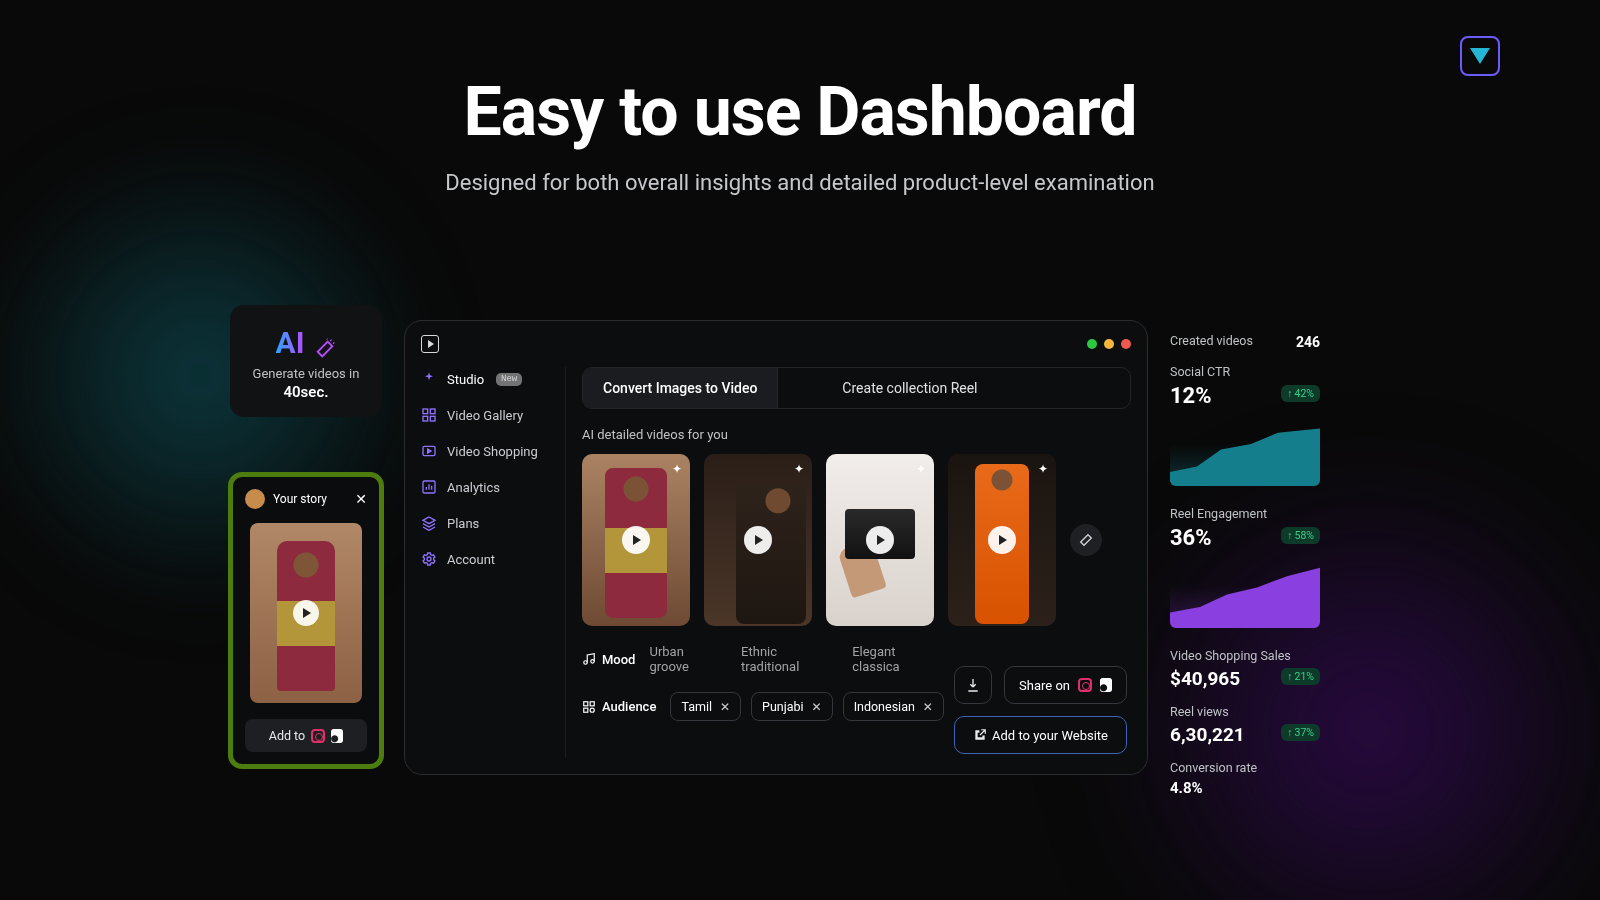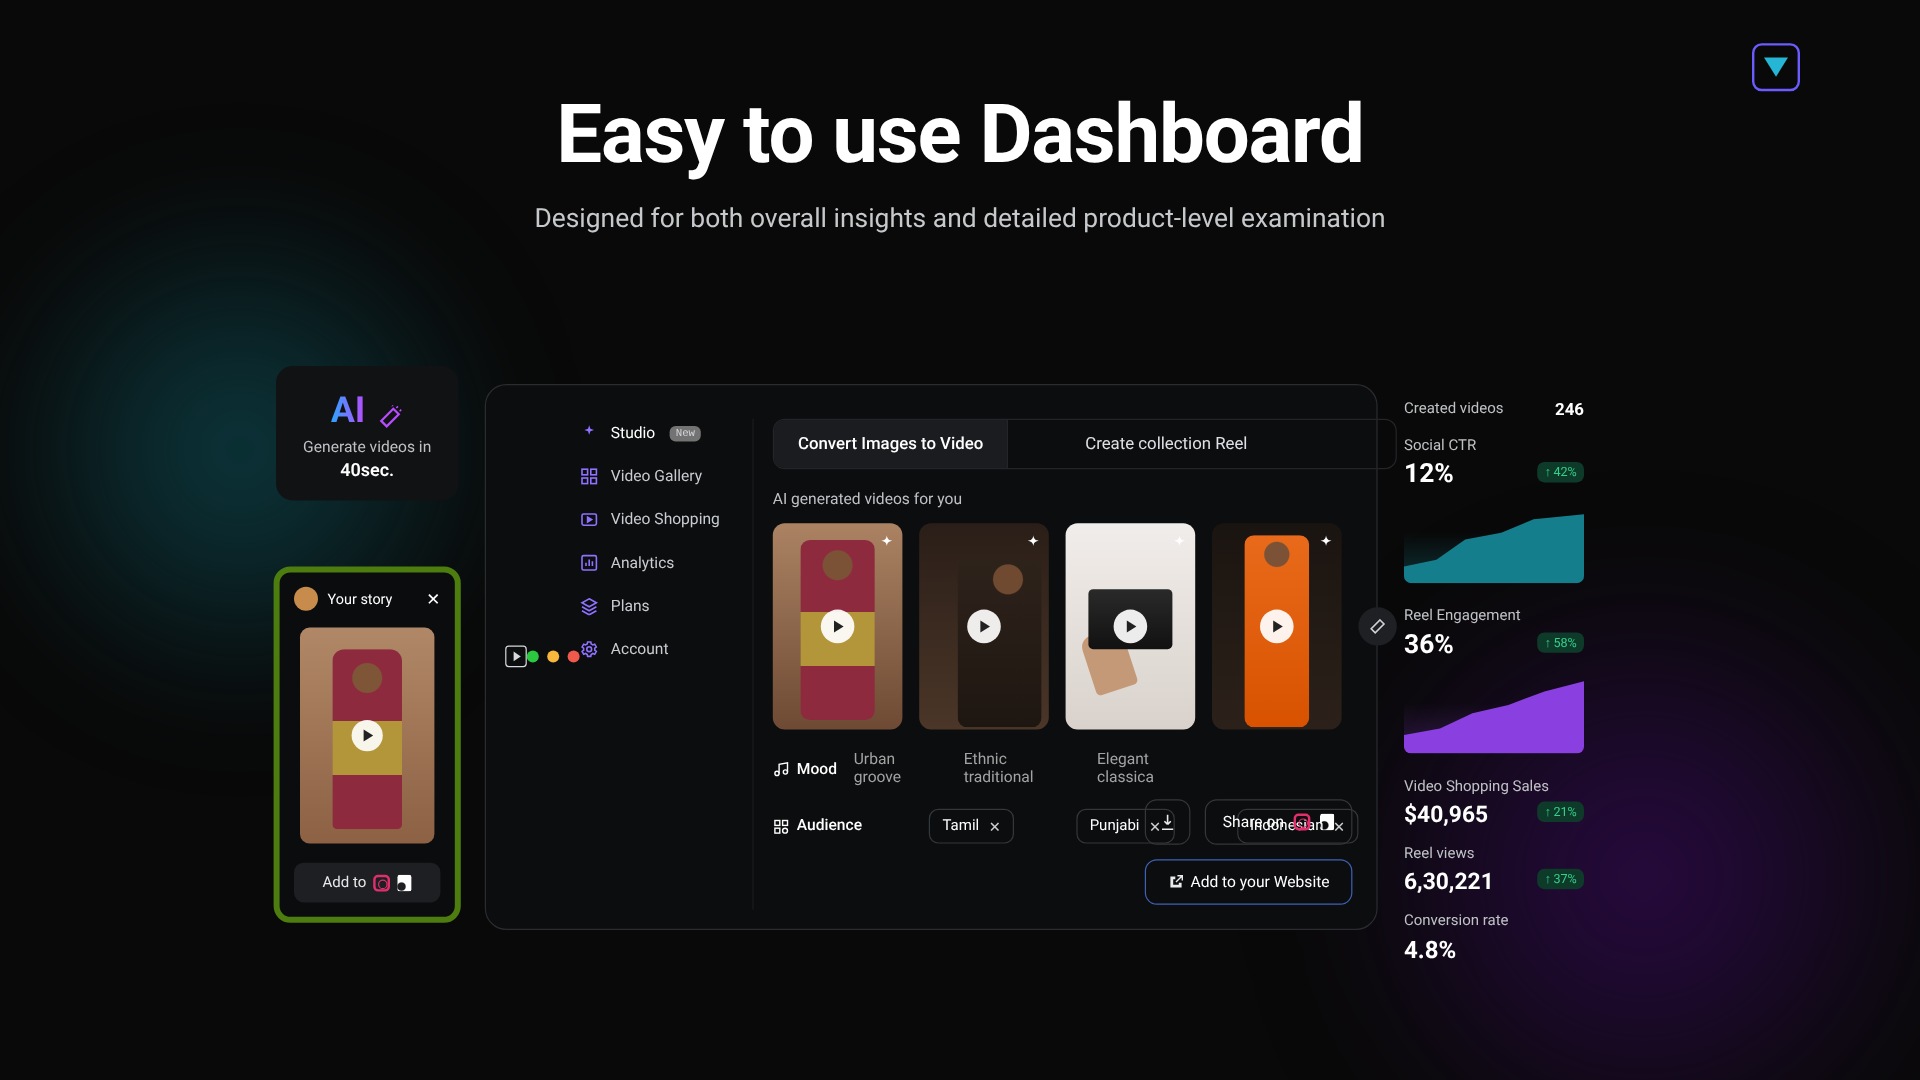--- a/index.html
+++ b/index.html
@@ -37,21 +37,21 @@
 .story-img { margin-top:14px; width:112px; height:180px; margin-left:auto; margin-right:auto; border-radius:8px; background:linear-gradient(#b18867,#8c6144); position:relative; overflow:hidden; }
 .story-img .figure { position:absolute; left:50%; top:18px; transform:translateX(-50%); width:58px; height:150px; background:radial-gradient(circle at 50% 16%,#7e5537 0 12px,transparent 13px), linear-gradient(#8d2a3e 0 40%, #b3953a 40% 70%, #8d2a3e 70%); border-radius:10px 10px 4px 4px; }
 .story-img .play { position:absolute; left:50%; top:50%; transform:translate(-50%,-50%); width:26px; height:26px; border-radius:50%; background:rgba(255,255,255,.9); display:flex; align-items:center; justify-content:center; }
 .story-img .play:after { content:""; border-left:8px solid #222; border-top:5px solid transparent; border-bottom:5px solid transparent; margin-left:2px; }
 .addto { margin-top:16px; background:#1d1f22; border-radius:8px; text-align:center; padding:9px 0; font-size:12.5px; color:#e8e9eb; cursor:pointer; display:flex; align-items:center; justify-content:center; gap:6px; }
 .ig { width:14px; height:14px; border:2px solid #e0306c; border-radius:4px; display:inline-block; position:relative; }
 .ig:after { content:""; position:absolute; width:6px; height:6px; border:1.5px solid #e0306c; border-radius:50%; left:2px; top:2px; }
 .tt { width:12px; height:14px; display:inline-block; background:#fff; mask:radial-gradient(circle at 30% 70%,transparent 3px,#000 4px); border-radius:2px; }
 
 
-.win { position:absolute; left:404px; top:320px; width:744px; height:455px; background:#0c0d0f; border:1px solid #2a2c30; border-radius:18px; padding:14px 16px 16px; display:flex; flex-direction:row; }
+.win { position:absolute; left:404px; top:320px; width:744px; height:455px; background:#0c0d0f; border:1px solid #2a2c30; border-radius:18px; padding:14px 16px 16px; display:flex; flex-direction:column; }
 .win-top { display:flex; align-items:center; }
 .win-logo{ width:18px; height:18px; border:1.5px solid #d7d9dc; border-radius:3px; display:flex; align-items:center; justify-content:center; }
 .win-logo:after{content:"";border-left:6px solid #d7d9dc;border-top:4px solid transparent;border-bottom:4px solid transparent;margin-left:1px;}
 .traffic { margin-left:auto; display:flex; gap:7px; }
 .dot { width:10px; height:10px; border-radius:50%; }
 .dot.g{background:#2bc840;} .dot.y{background:#f6b73c;} .dot.r{background:#ef5a4c;}
 
 .win-body { display:flex; flex:1; margin-top:14px; gap:14px; min-height:0; }
 .side { width:130px; display:flex; flex-direction:column; gap:20px; padding-top:4px; }
 .side .item { display:flex; align-items:center; gap:10px; font-size:13px; color:#c9ccd0; cursor:pointer; }
@@ -79,21 +79,21 @@
 .th2 .figure{position:absolute;left:30%;top:30px;width:70px;height:140px;background:radial-gradient(circle at 60% 12%,#6f4a30 0 12px,transparent 13px),linear-gradient(#2e231b,#1e1611);border-radius:8px;}
 .th3 .figure{position:absolute;left:50%;top:55px;transform:translateX(-50%);width:70px;height:50px;background:linear-gradient(#2a2a2a,#111);border-radius:4px;}
 .th3 .hand{position:absolute;left:18px;top:90px;width:36px;height:50px;background:#c49977;border-radius:10px 10px 4px 4px;transform:rotate(-18deg);}
 .th4 .figure{position:absolute;left:50%;top:10px;transform:translateX(-50%);width:54px;height:160px;background:radial-gradient(circle at 50% 10%,#7b5235 0 10px,transparent 11px),linear-gradient(#e86a1a,#d85200);border-radius:8px;}
 .more-btn { width:32px; height:32px; border-radius:50%; background:#1e2023; display:flex; align-items:center; justify-content:center; cursor:pointer; flex-shrink:0; }
 
 .row { display:flex; align-items:center; gap:14px; margin-top:18px; font-size:13px; }
 .row .lbl { display:flex; align-items:center; gap:6px; font-weight:500; }
 .row .opts { display:flex; gap:18px; color:#a3a3a3; overflow:hidden; }
 .row .chips { display:flex; gap:10px; }
-.chip { border:1px solid #34373b; border-radius:8px; padding:6px 10px; display:flex; align-items:center; gap:8px; font-size:12.5px; cursor:pointer;margin-left:42px; }
+.chip { border:1px solid #34373b; border-radius:8px; padding:6px 10px; display:flex; align-items:center; gap:8px; font-size:12.5px; cursor:pointer; }
 .chip .cx { font-size:12px; opacity:.8; }
 
 .actions { position:absolute; right:20px; bottom:20px; display:flex; flex-direction:column; gap:12px; }
 .actions .toprow { display:flex; gap:12px; }
 .dl { width:38px; height:38px; border:1px solid #34373b; border-radius:10px; display:flex; align-items:center; justify-content:center; cursor:pointer; }
 .share { border:1px solid #34373b; border-radius:10px; padding:0 14px; height:38px; display:flex; align-items:center; gap:8px; font-size:13px; cursor:pointer; }
 .addweb { border:1px solid #3e62b8; border-radius:10px; height:38px; display:flex; align-items:center; justify-content:center; gap:5px; font-size:13px; cursor:pointer; padding:0 14px; }
 
 
 .stats { position:absolute; left:1170px; top:330px; width:150px; font-size:12.5px; }
@@ -222,21 +222,21 @@
           </span>
         <span>Account</span>
       </div>
     </div>
 
     <div class="main">
       <div class="tabs">
         <div class="tab active">Convert Images to Video</div>
         <div class="tab">Create collection Reel</div>
       </div>
-      <div class="subt">AI generated videos for you</div>
+      <div class="subt">AI detailed videos for you</div>
       <div class="thumbs">
         <div class="th th1">
             <div class="figure"></div>
             <span class="spark">✦</span>
             <div class="pl"></div>
           </div>
         <div class="th th2">
             <div class="figure"></div>
             <span class="spark">✦</span>
             <div class="pl"></div>
@@ -353,14 +353,14 @@
     <span class="delta">↑ <span>21%</span></span>
   </div>
   <div class="sgap"></div>
   <div class="stat-lbl">Reel views</div>
   <div class="stat-row">
     <span class="stat-val" style="font-size:19px">6,30,221</span>
     <span class="delta">↑ <span>37%</span></span>
   </div>
   <div class="sgap"></div>
   <div class="stat-lbl">Conversion rate</div>
-  <div class="stat-val" style="font-size:20px">4.8%</div>
+  <div class="stat-val" style="font-size:15px">4.8%</div>
 </div>
 
 </body></html>

